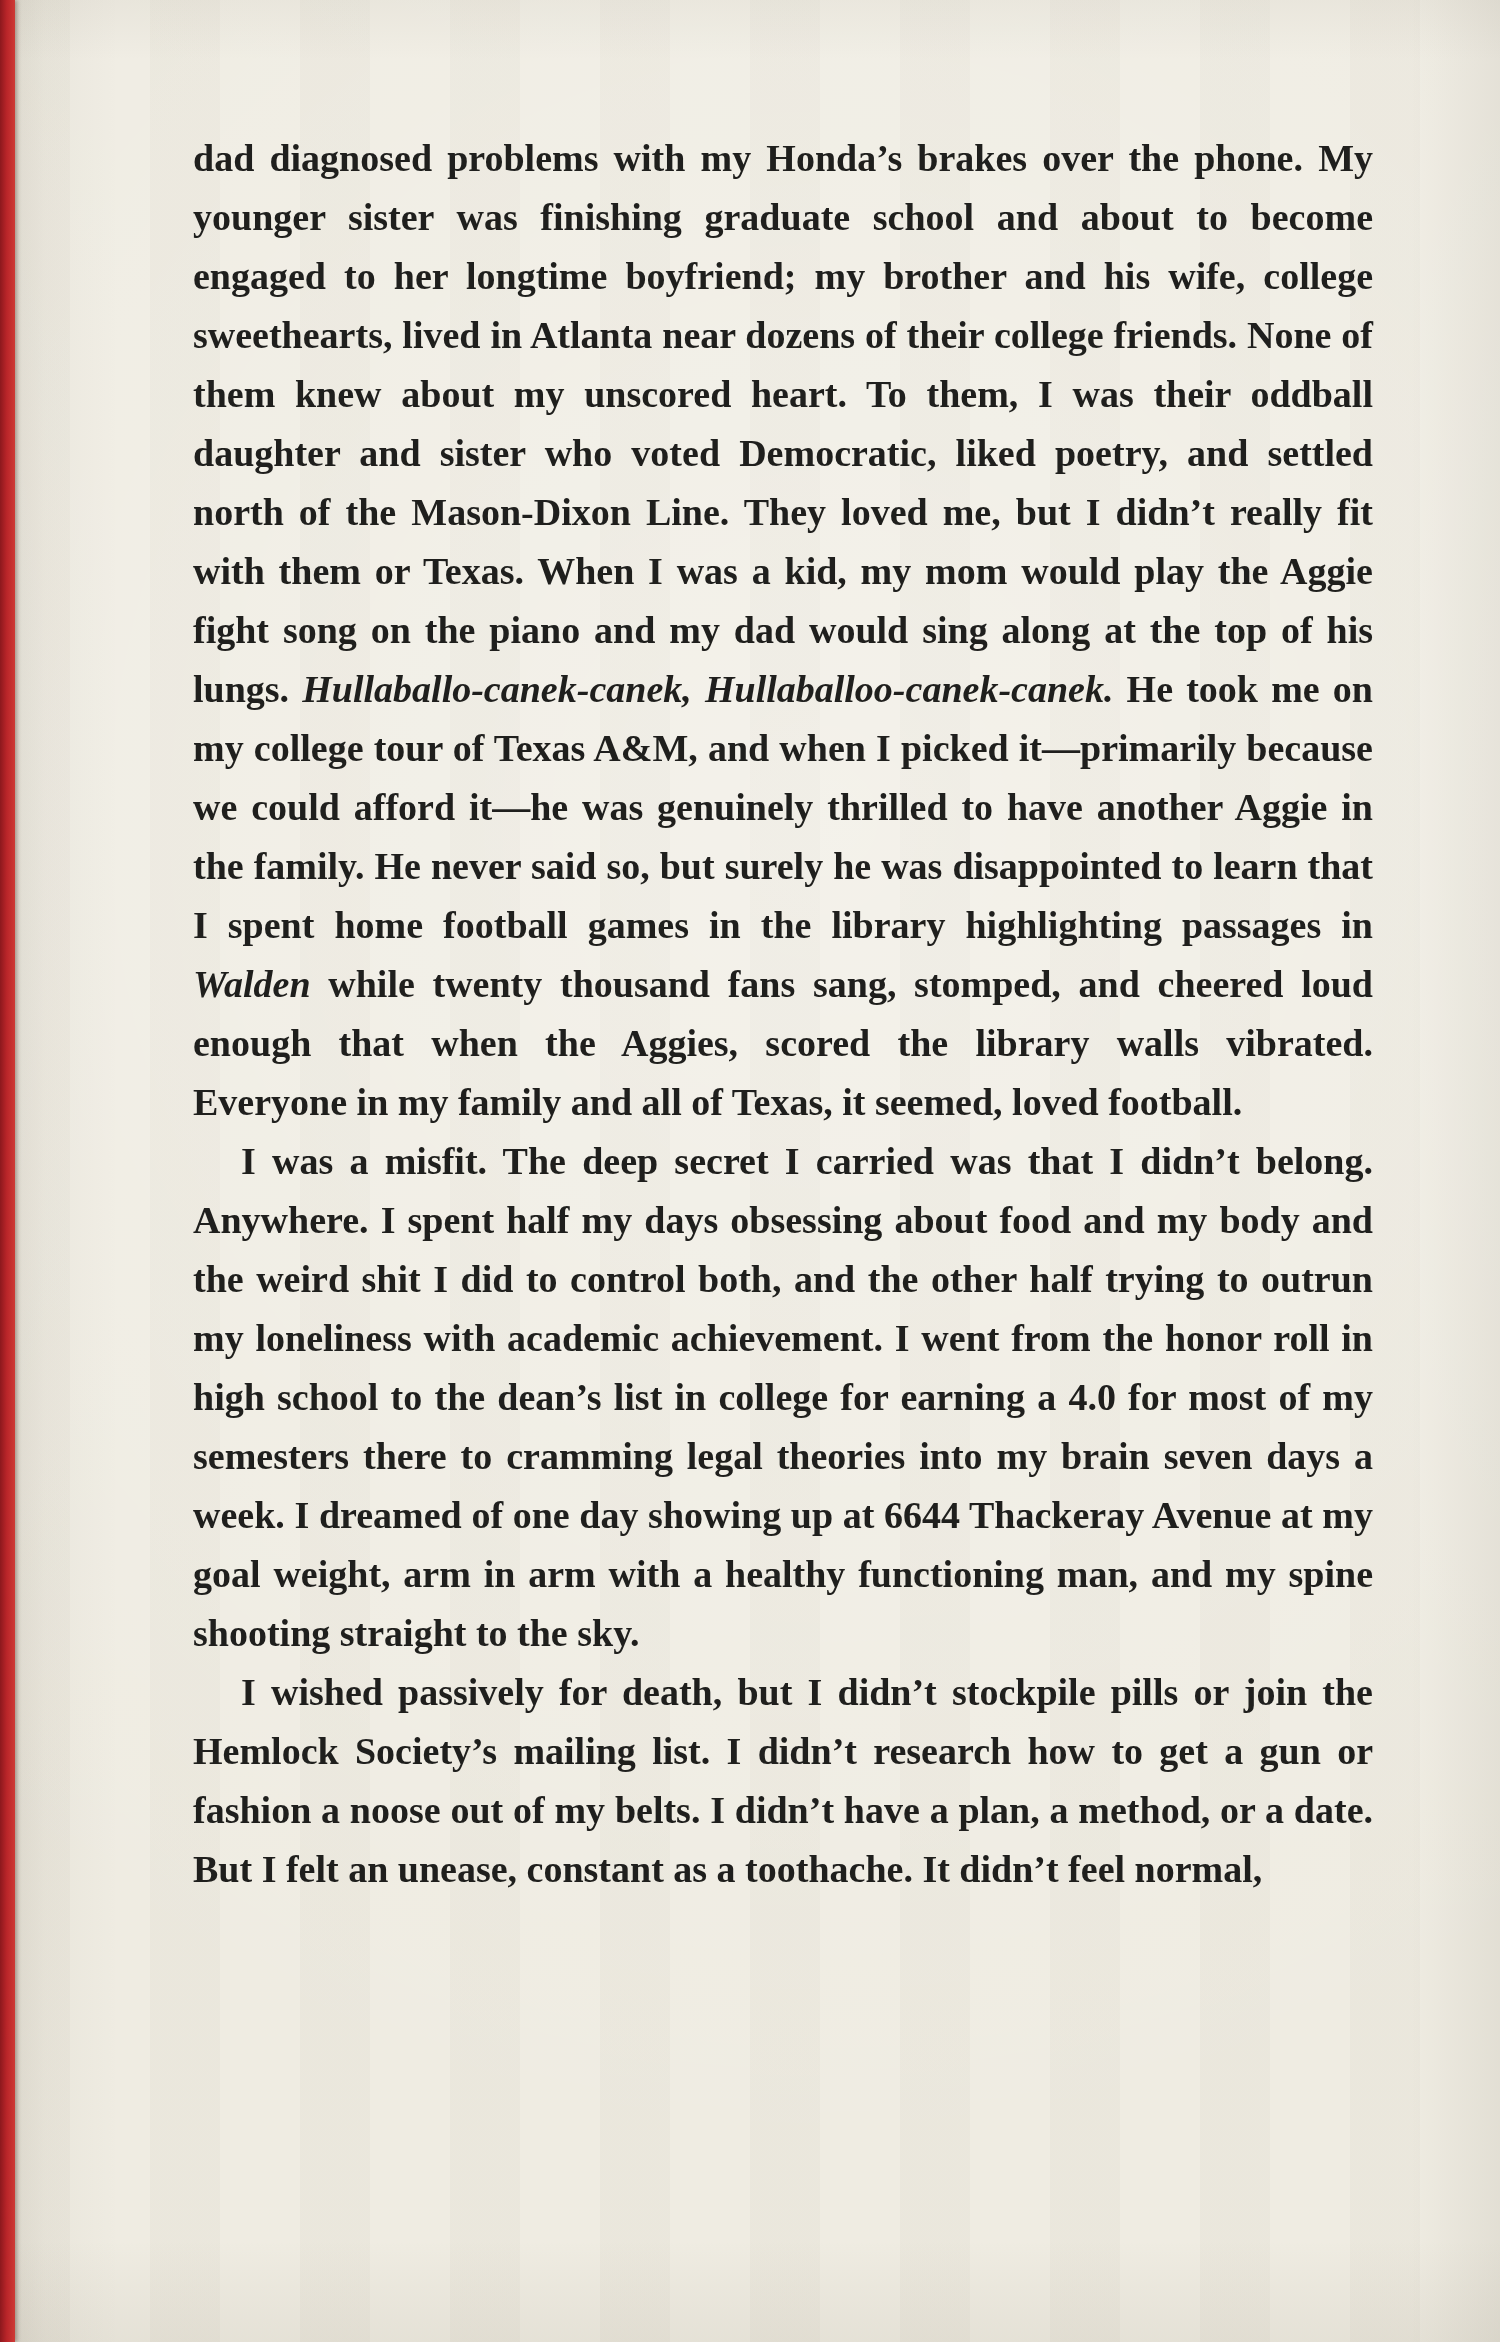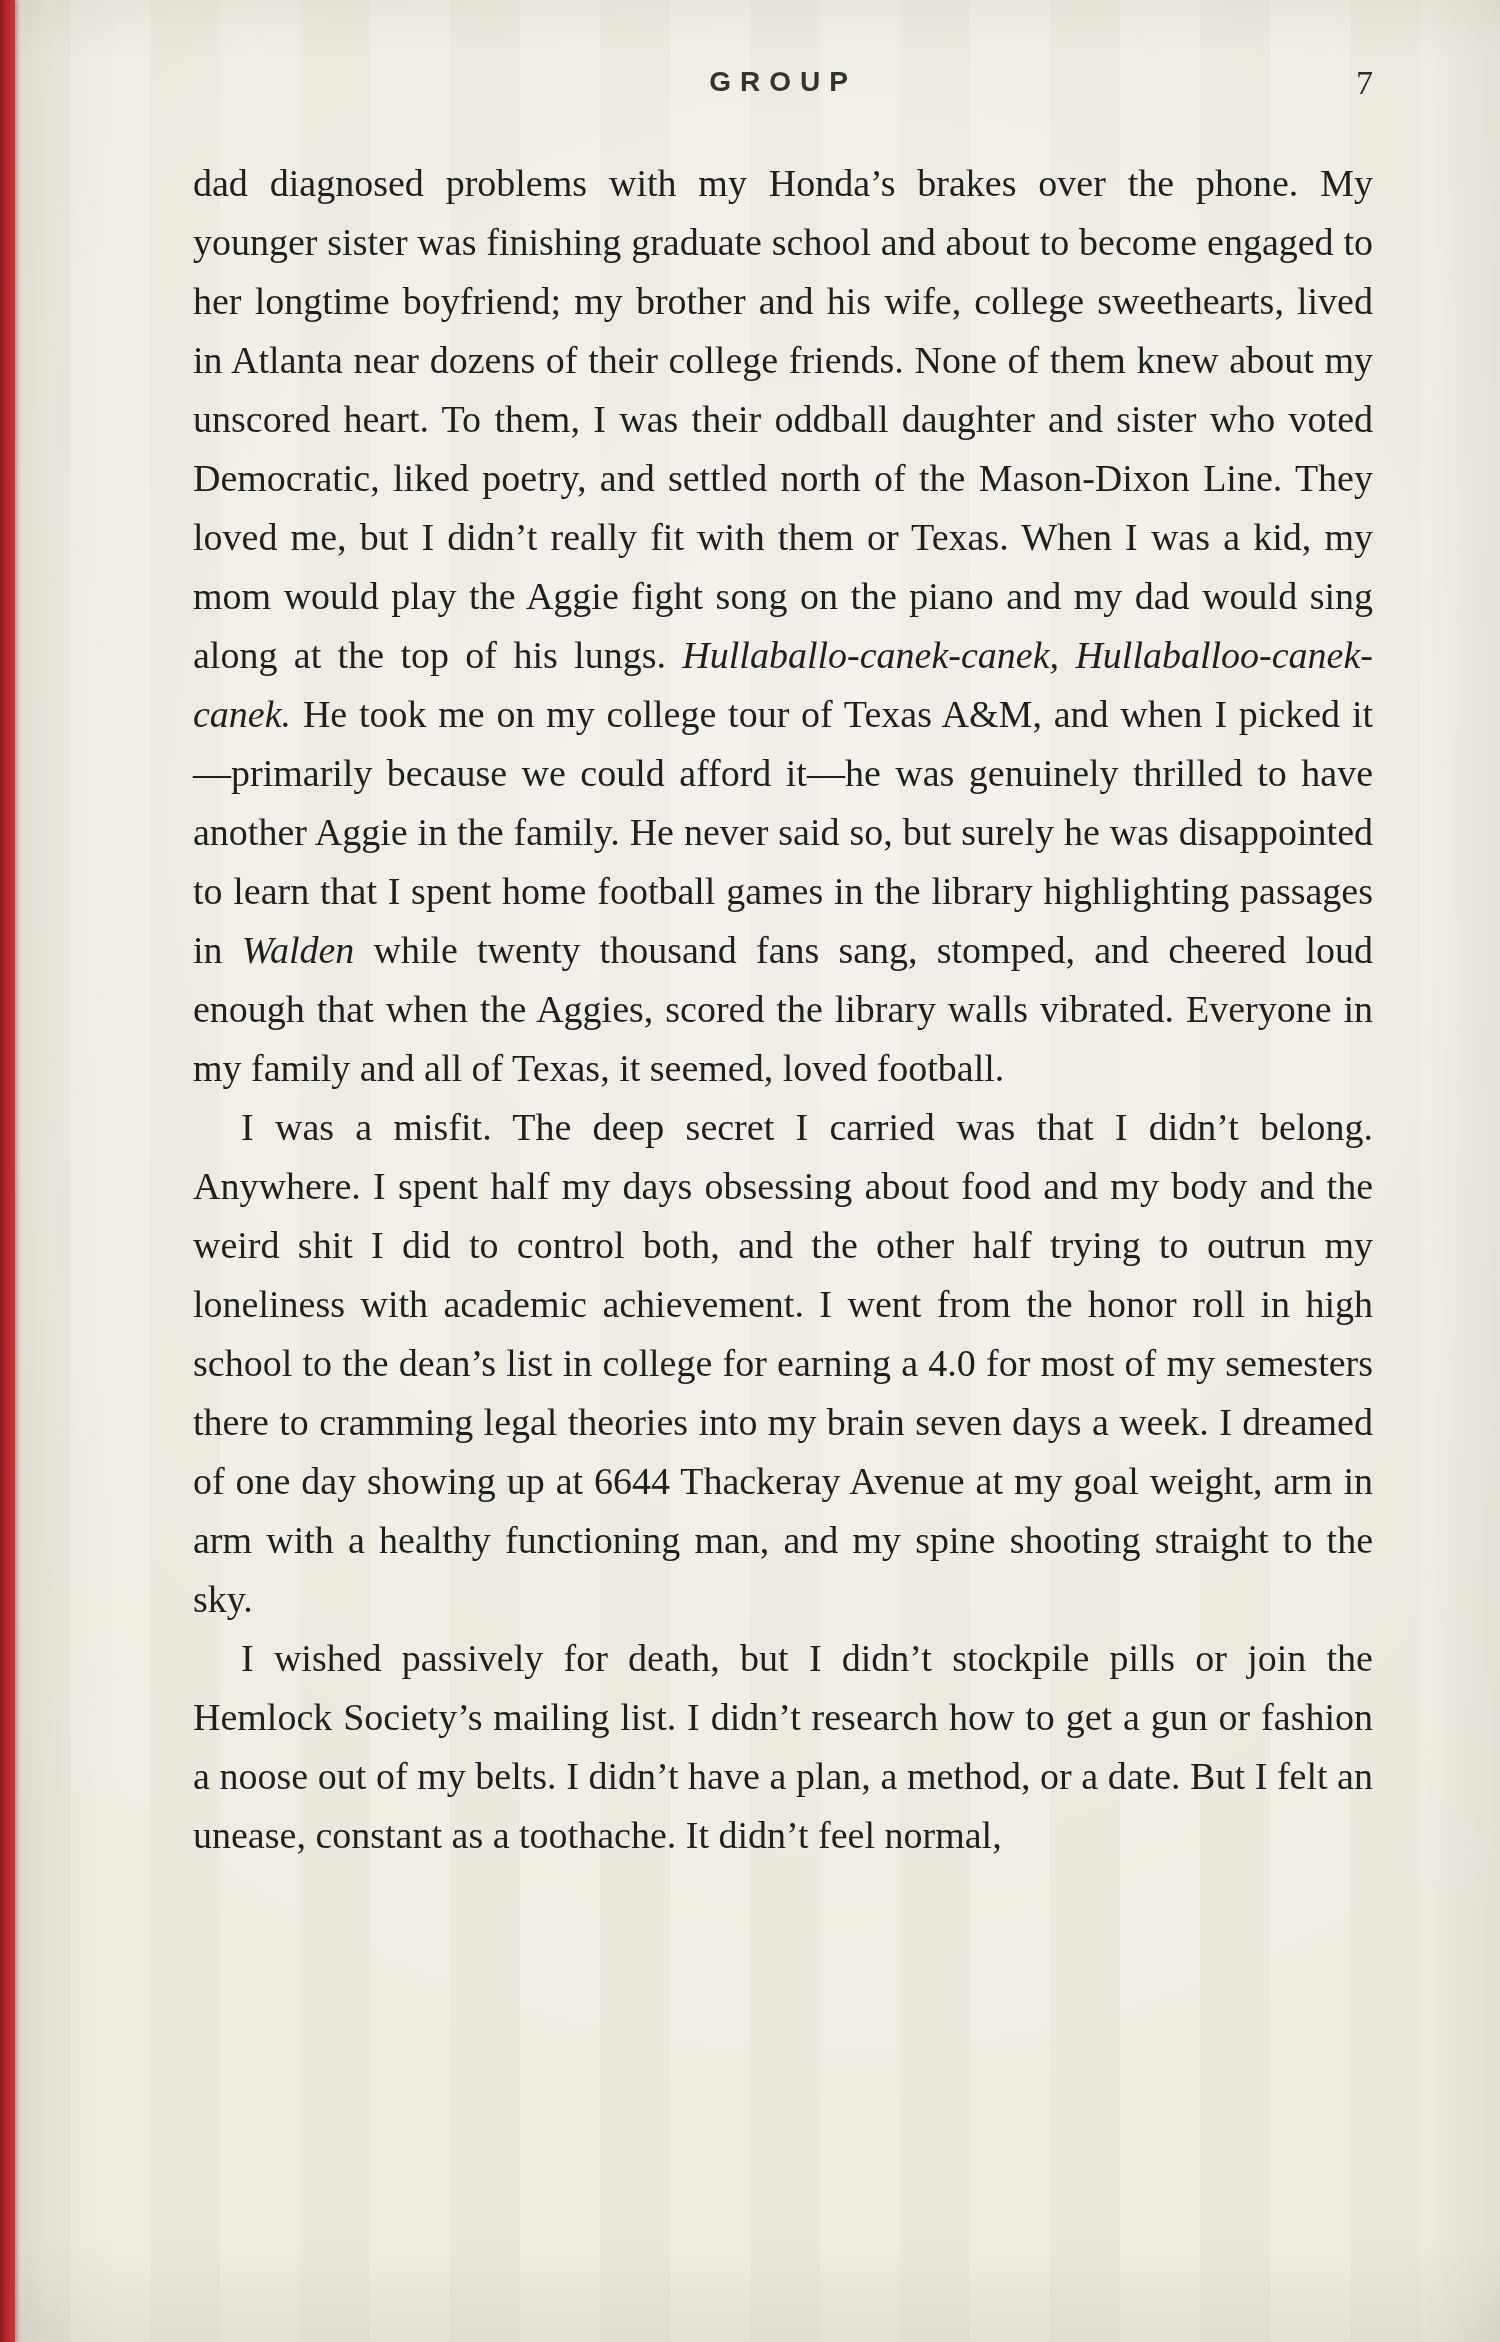--- a/index.html
+++ b/index.html
@@ -51,46 +51,43 @@
   .page-number {
     position: absolute;
     right: 0;
     top: -2px;
     font-size: 34px;
     color: #2b2b28;
   }
   .text-block {
     position: absolute;
     left: 193px;
-    top: 154px;
+    top: 129px;
     width: 1180px;
     color: #1f1f1d;
     font-size: 38px;
     line-height: 59px;
     text-align: justify;
+    font-weight: bold;
   }
   .text-block p {
     margin: 0;
   }
   .text-block p.indent {
     text-indent: 48px;
   }
   .italic {
     font-style: italic;
   }
 </style>
 </head>
 <body>
 
 <div class="page">
   <div class="spine-strip"></div>
 
-  <div class="page-header">
-    <div class="running-head">GROUP</div>
-    <div class="page-number">7</div>
-  </div>
 
   <div class="text-block">
       <p class=""><span>dad diagnosed problems with my Honda’s brakes over the phone. My younger sister was finishing graduate school and about to become engaged to her longtime boyfriend; my brother and his wife, college sweethearts, lived in Atlanta near dozens of their college friends. None of them knew about my unscored heart. To them, I was their oddball daughter and sister who voted Democratic, liked poetry, and settled north of the Mason-Dixon Line. They loved me, but I didn’t really fit with them or Texas. When I was a kid, my mom would play the Aggie fight song on the piano and my dad would sing along at the top of his lungs. </span><span class="italic">Hullaballo-canek-canek, Hullaballoo-canek-canek.</span><span> He took me on my college tour of Texas A&amp;M, and when I picked it—primarily because we could afford it—he was genuinely thrilled to have another Aggie in the family. He never said so, but surely he was disappointed to learn that I spent home football games in the library highlighting passages in </span><span class="italic">Walden</span><span> while twenty thousand fans sang, stomped, and cheered loud enough that when the Aggies, scored the library walls vibrated. Everyone in my family and all of Texas, it seemed, loved football.</span></p>
       <p class="indent"><span>I was a misfit. The deep secret I carried was that I didn’t belong. Anywhere. I spent half my days obsessing about food and my body and the weird shit I did to control both, and the other half trying to outrun my loneliness with academic achievement. I went from the honor roll in high school to the dean’s list in college for earning a 4.0 for most of my semesters there to cramming legal theories into my brain seven days a week. I dreamed of one day showing up at 6644 Thackeray Avenue at my goal weight, arm in arm with a healthy functioning man, and my spine shooting straight to the sky.</span></p>
       <p class="indent"><span>I wished passively for death, but I didn’t stockpile pills or join the Hemlock Society’s mailing list. I didn’t research how to get a gun or fashion a noose out of my belts. I didn’t have a plan, a method, or a date. But I felt an unease, constant as a toothache. It didn’t feel normal,</span></p>
     </div>
 </div>
 
 </body></html>

